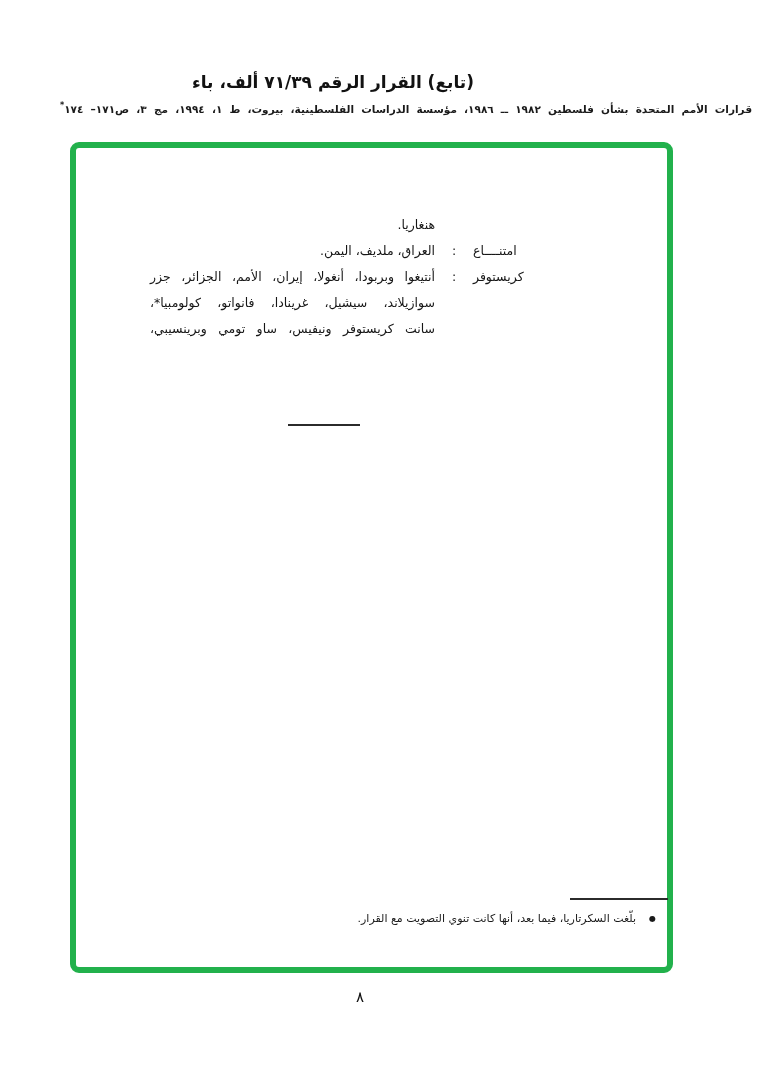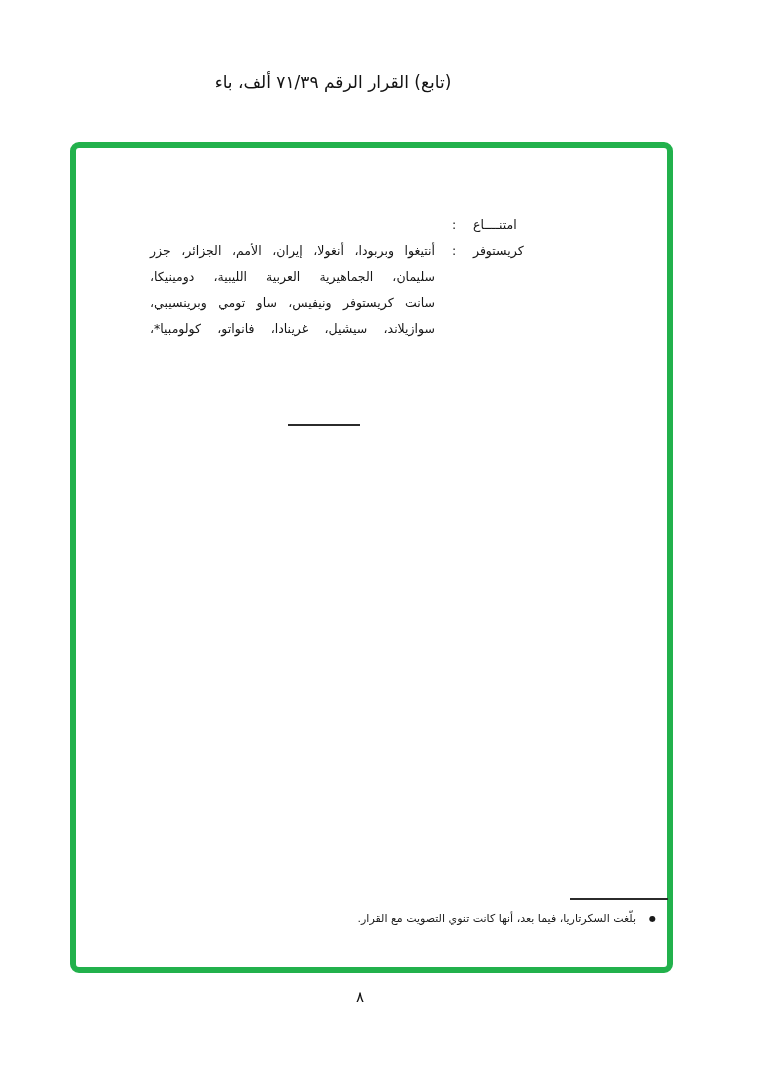--- a/index.html
+++ b/index.html
@@ -18,21 +18,21 @@
   }
   
   .title {
     position: absolute;
     top: 72px;
     left: 0;
     width: 666px;
     direction: rtl;
     text-align: center;
     font-size: 17px;
-    font-weight: normal;
+    font-weight: bold;
     color: #121212;
   }
   .source {
     position: absolute;
     top: 101px;
     left: 60px;
     width: 692px;
     direction: rtl;
     font-size: 10.5px;
     font-weight: bold;
@@ -126,43 +126,47 @@
     color: #111111;
   }
 </style>
 </head>
 <body>
 
 <div class="page">
 
   <div class="title">(تابع) القرار الرقم ٧١/٣٩ ألف، باء</div>
 
+  <div class="source">
+    <span>قرارات الأمم المتحدة بشأن فلسطين ١٩٨٢ ــ ١٩٨٦، مؤسسة الدراسات الفلسطينية، بيروت، ط ١، ١٩٩٤، مج ٣، ص١٧١– ١٧٤</span><span class="supmark">*</span>
+  </div>
 
   <div class="frame"></div>
 
   <div class="textblock">
 
 
+    <div class="cont-line alignr">هنغاريا.</div>
 
     <div class="vote-row">
       <span class="vlabel">امتنــــاع</span>
       <span class="vcolon">:</span>
+      <span class="vbody alignr">العراق، ملديف، اليمن.</span>
     </div>
 
     <div class="vote-row">
       <span class="vlabel">كريستوفر</span>
       <span class="vcolon">:</span>
       <span class="vbody jfull">أنتيغوا وبربودا، أنغولا، إيران، الأمم، الجزائر، جزر</span>
     </div>
 
-    <div class="cont-line jfull">سليمان، الجماهيرية العربية الليبية، دومينيكا،</div>
+
+    <div class="cont-line jfull">سوازيلاند، سيشيل، غرينادا، فانواتو، كولومبيا*،</div>
 
     <div class="cont-line jfull">سانت كريستوفر ونيفيس، ساو تومي وبرينسيبي،</div>
-
-    <div class="cont-line jfull">سوازيلاند، سيشيل، غرينادا، فانواتو، كولومبيا*،</div>
 
 
   </div>
 
   <div class="para-rule"></div>
 
   <div class="fn-rule"></div>
 
   <div class="footnote">
     <span class="fn-marker">●</span>

